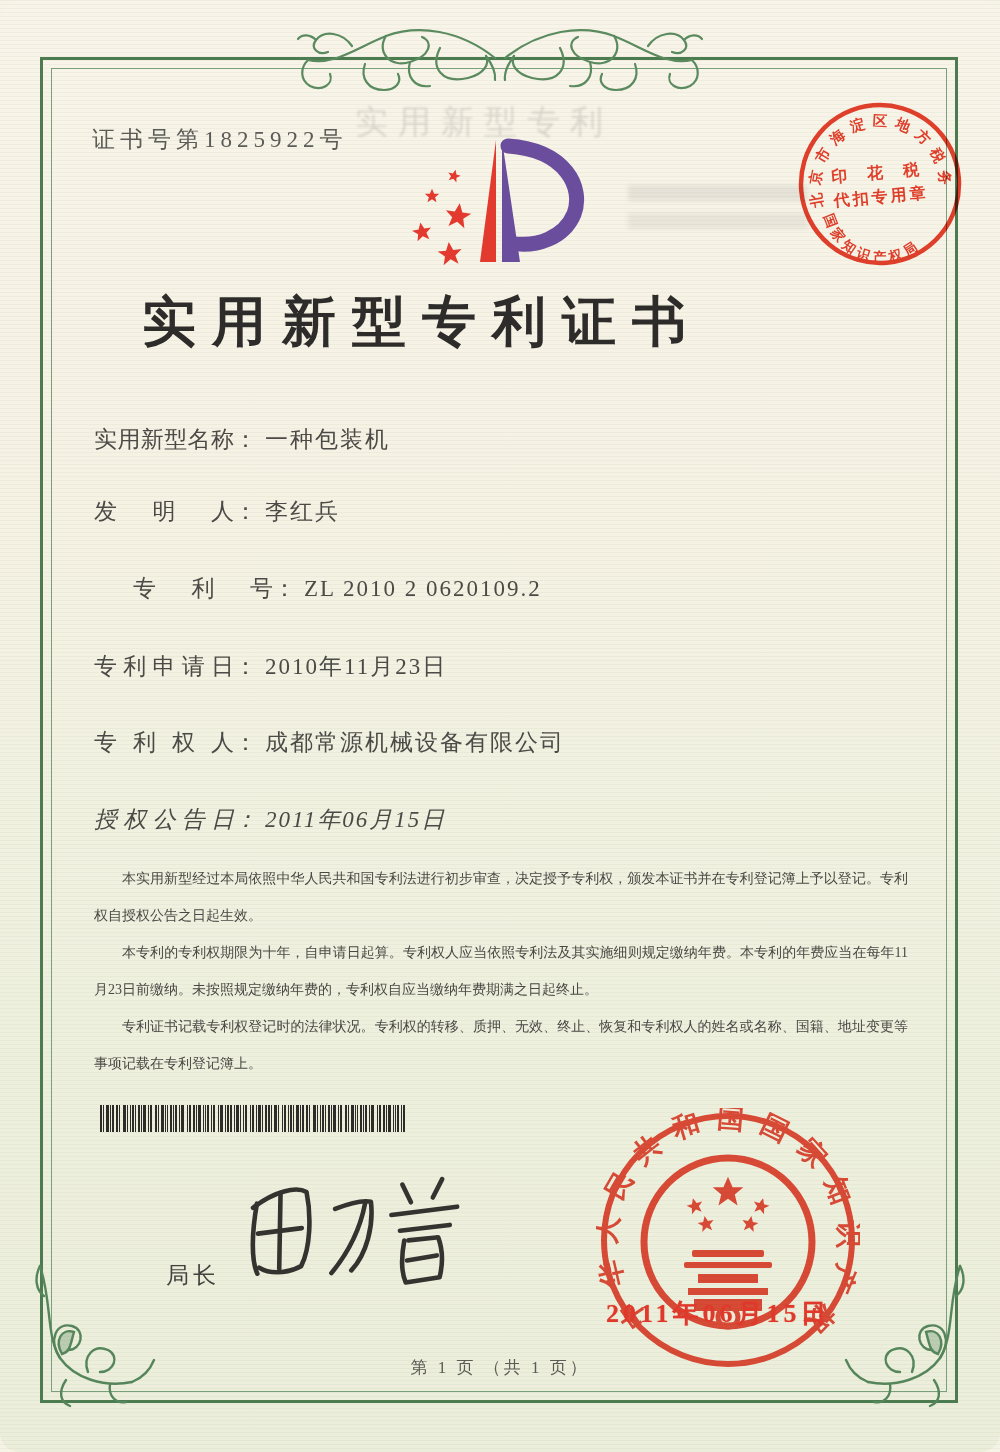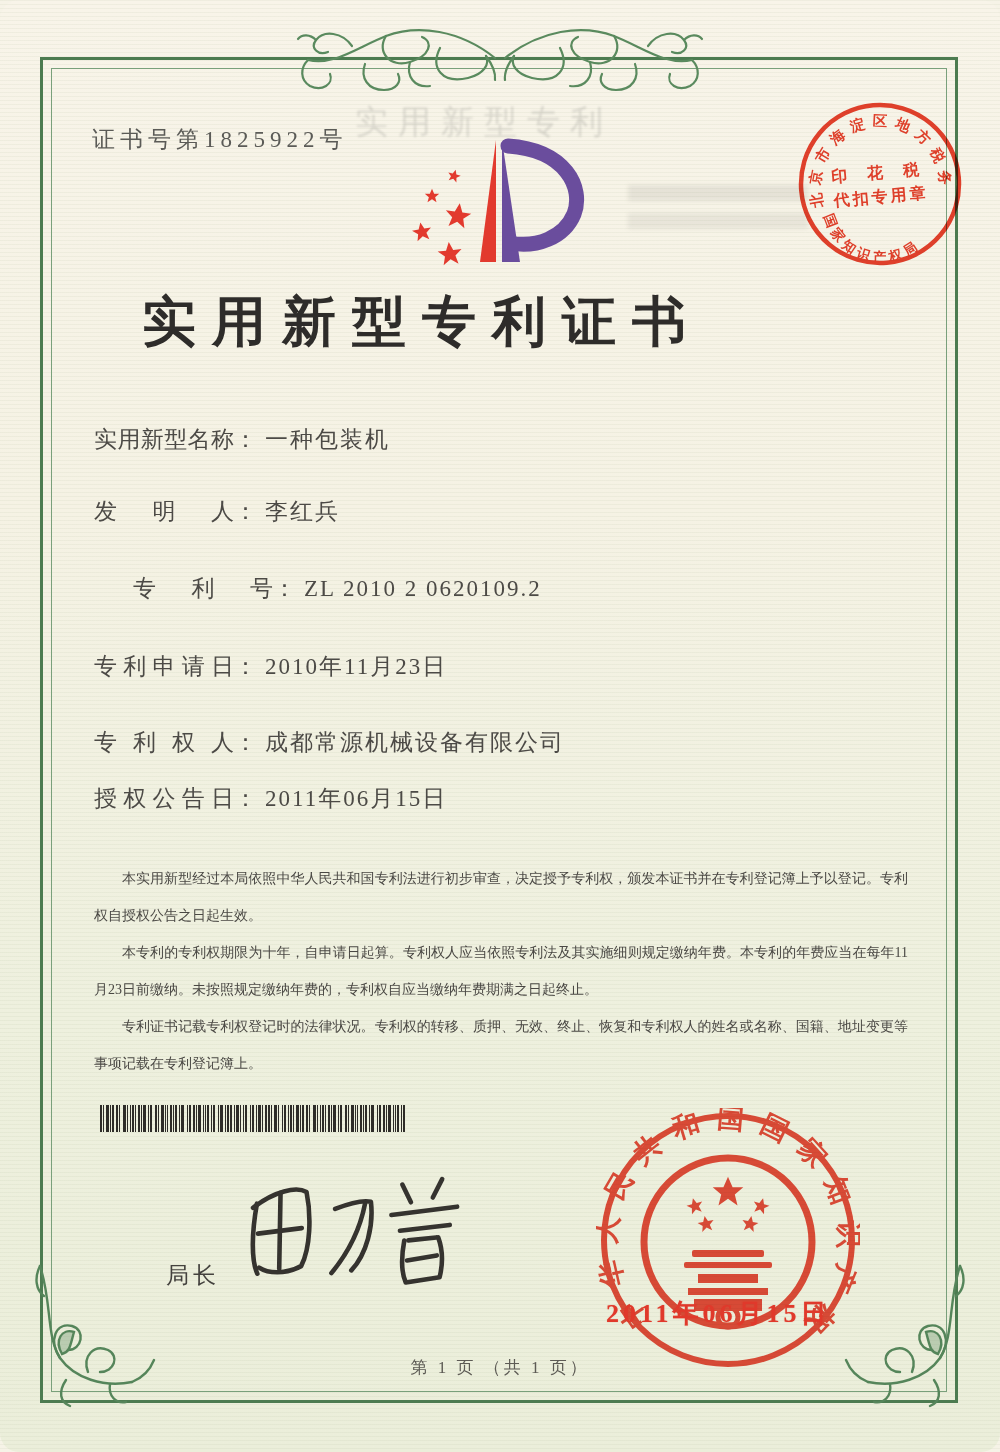--- a/index.html
+++ b/index.html
@@ -189,21 +189,21 @@
   </div>
   <div class="field" style="top:573px;margin-left:39px;">
     <span class="flabel">专利号</span><span class="fcolon">：</span><span class="fvalue">ZL 2010 2 0620109.2</span>
   </div>
   <div class="field" style="top:651px;">
     <span class="flabel">专利申请日</span><span class="fcolon">：</span><span class="fvalue">2010年11月23日</span>
   </div>
   <div class="field" style="top:727px;">
     <span class="flabel">专利权人</span><span class="fcolon">：</span><span class="fvalue">成都常源机械设备有限公司</span>
   </div>
-  <div class="field" style="top:783px;">
+  <div class="field" style="top:804px;font-style:italic;">
     <span class="flabel">授权公告日</span><span class="fcolon">：</span><span class="fvalue">2011年06月15日</span>
   </div>
 
   <div class="body-text">
     <p>本实用新型经过本局依照中华人民共和国专利法进行初步审查，决定授予专利权，颁发本证书并在专利登记簿上予以登记。专利权自授权公告之日起生效。</p>
     <p>本专利的专利权期限为十年，自申请日起算。专利权人应当依照专利法及其实施细则规定缴纳年费。本专利的年费应当在每年11月23日前缴纳。未按照规定缴纳年费的，专利权自应当缴纳年费期满之日起终止。</p>
     <p>专利证书记载专利权登记时的法律状况。专利权的转移、质押、无效、终止、恢复和专利权人的姓名或名称、国籍、地址变更等事项记载在专利登记簿上。</p>
   </div>
 
   <svg class="barcode" width="312" height="28" viewBox="0 0 312 28" id="barcode-svg">

